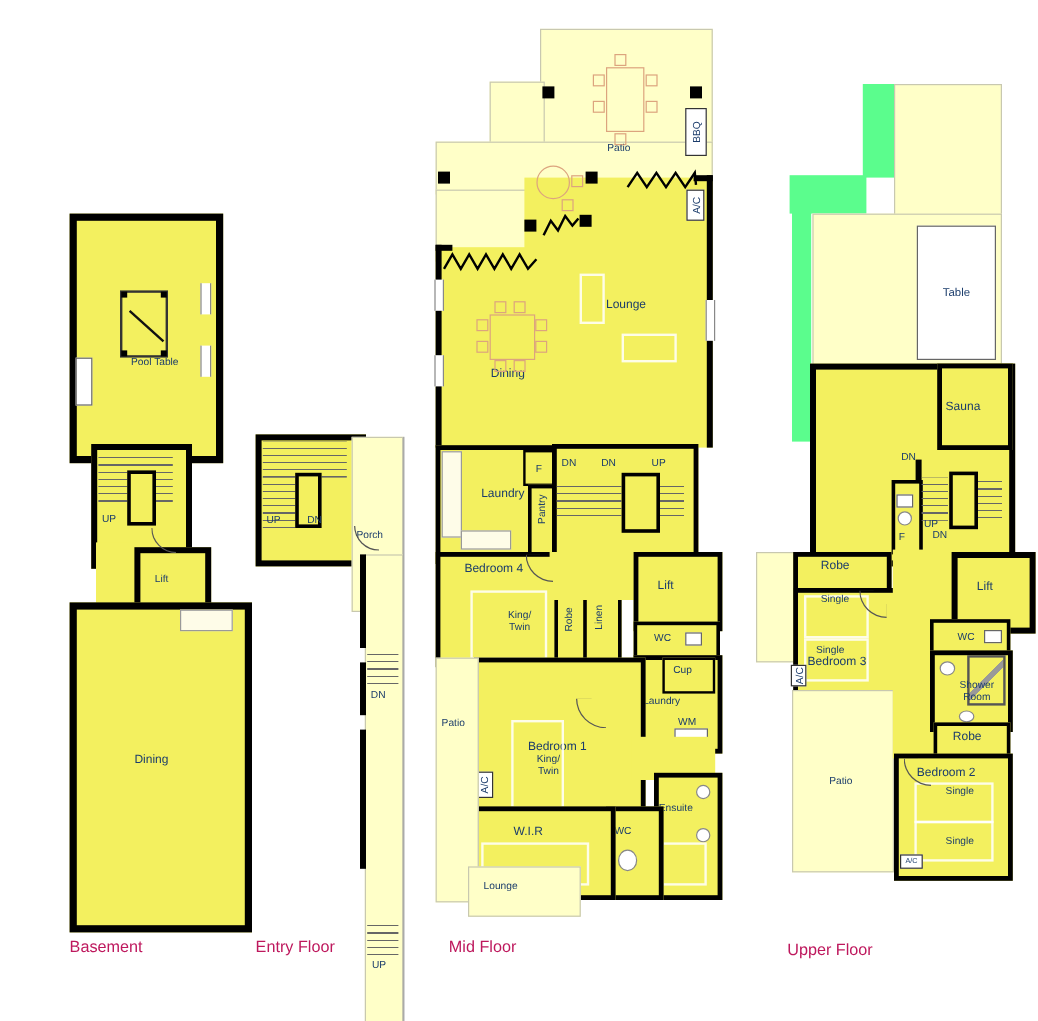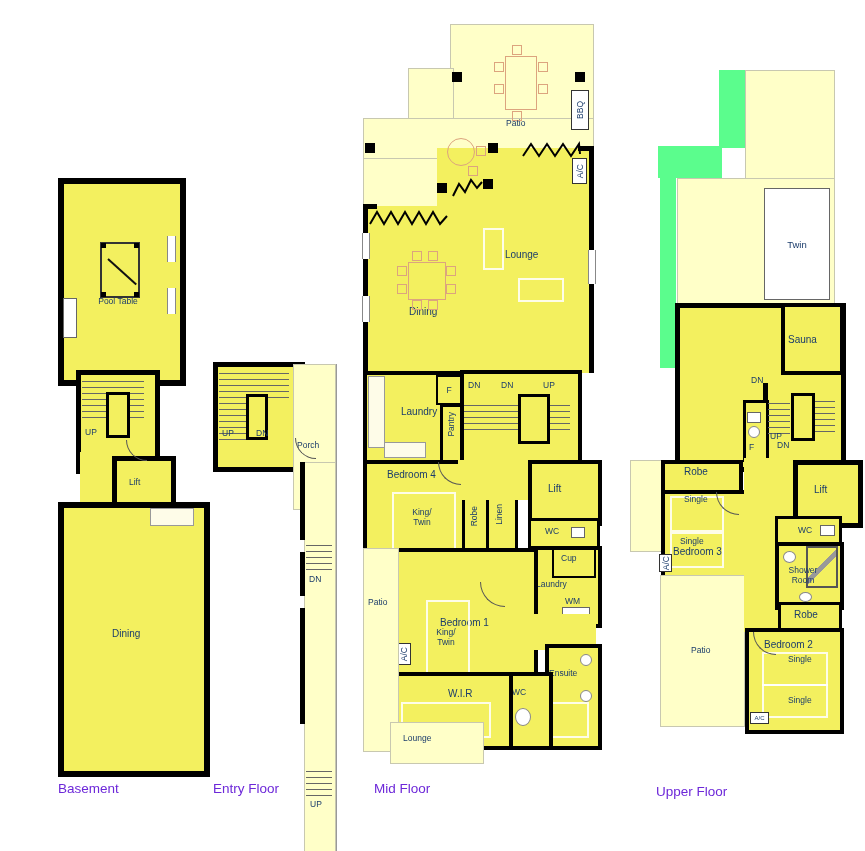--- a/index.html
+++ b/index.html
@@ -7,36 +7,36 @@
   #canvas{position:absolute;left:0;top:0;width:865px;height:851px;background:#fff;overflow:hidden;}
   .room{position:absolute;background:#F3F05F;border:4px solid #000;}
   .b2{border-width:2px}.b3{border-width:3px}.b5{border-width:5px}.b6{border-width:6px}
   .fill{position:absolute;background:#F3F05F;}
   .out{position:absolute;background:#FFFFC8;border:1px solid #C8C8B0;}
   .lawn{position:absolute;background:#5BFD8D;}
   .wall{position:absolute;background:#000;}
   .post{position:absolute;width:10px;height:10px;background:#000;}
   .lbl{position:absolute;color:#1B3C6B;font-size:10px;line-height:1.12;white-space:nowrap;}
   .sm{font-size:8.5px}.xs{font-size:6px}
-  .ctr{white-space:normal;text-align:center;}
+  .ctr{white-space:normal;text-align:center;margin-left:11px;}
   .vlbl{position:absolute;color:#1B3C6B;font-size:8.5px;writing-mode:vertical-rl;transform:rotate(180deg);}
   .vbox{position:absolute;background:#fff;border:1px solid #333;display:flex;align-items:center;justify-content:center;}
   .vtext{writing-mode:vertical-rl;transform:rotate(180deg);color:#1B3C6B;font-size:8.5px;}
   .pat{position:absolute;}
   .stairsH{background-image:repeating-linear-gradient(to bottom,transparent 0,transparent 5px,#666 5px,#666 6px);}
   .void{position:absolute;background:#F3F05F;border:3px solid #000;}
   .furn{position:absolute;border:1px solid #DCA47E;}
   .rnd{border-radius:50%;}
   .faint{position:absolute;border:2px solid rgba(255,255,255,0.85);}
   .cntr{position:absolute;border:1px solid #999;background:#FEFCE8;}
   .fix{position:absolute;border:1px solid #888;background:#fff;border-radius:50%;}
   .box{position:absolute;border:1px solid #666;background:#fff;}
   .winv{position:absolute;background:#fff;border-left:1px solid #888;border-right:1px solid #888;}
   .arc{position:absolute;border:1.5px solid #555;border-top:none;border-right:none;border-bottom-left-radius:100%;}
-  .ftitle{position:absolute;color:#6d28d9;font-size:13.5px;}
+  .ftitle{position:absolute;color:#be185d;font-size:13.5px;}
   .spa{position:absolute;background:#fff;border:1px solid #999;border-radius:16px;display:flex;align-items:center;justify-content:center;}
   .poolw{position:absolute;background:#fff;border:1px solid #666;display:flex;align-items:center;justify-content:center;}
   .stall{position:absolute;border:2px solid #555;background:linear-gradient(135deg,transparent 45%,#999 45%,#999 55%,transparent 55%);}
   .line{position:absolute;background:#999;}
   .ptable{position:absolute;border:2px solid #333;}
   .pc{position:absolute;width:5px;height:5px;background:#000;}
   .cue{position:absolute;width:38px;height:2px;background:#111;transform:rotate(42deg);transform-origin:left center;}
   .fbox{position:absolute;background:#F3F05F;border:2px solid #000;display:flex;align-items:center;justify-content:center;}
   .fbox span{color:#1B3C6B;font-size:8.5px;}
 </style>
@@ -187,40 +187,40 @@
   <div class="fill" style="left:526px;top:614px;width:70px;height:36px"></div>
   <div class="room" style="left:545px;top:644px;width:49px;height:98px"></div>
   <span class="lbl sm" style="left:549px;top:669px">Ensuite</span>
   <div class="fix" style="left:580px;top:654px;width:10px;height:10px"></div>
   <div class="fix" style="left:580px;top:690px;width:10px;height:10px"></div>
   <div class="faint" style="left:551px;top:702px;width:34px;height:32px"></div>
   <div class="room" style="left:505px;top:672px;width:40px;height:70px"></div>
   <span class="lbl sm" style="left:512px;top:688px">WC</span>
   <div class="fix" style="left:515px;top:708px;width:14px;height:16px"></div>
   <div class="room" style="left:395px;top:672px;width:110px;height:70px"></div>
-  <span class="lbl" style="left:448px;top:688px">W.I.R</span>
+  <span class="lbl" style="left:428px;top:688px">W.I.R</span>
   <div class="faint" style="left:401px;top:702px;width:86px;height:32px"></div>
   <div class="out" style="left:363px;top:548px;width:34px;height:202px"></div>
   <span class="lbl sm" style="left:368px;top:598px">Patio</span>
   <div class="out" style="left:390px;top:722px;width:92px;height:40px"></div>
   <span class="lbl sm" style="left:403px;top:734px">Lounge</span>
   <div class="winv" style="left:362px;top:233px;width:6px;height:26px"></div>
   <div class="winv" style="left:362px;top:296px;width:6px;height:26px"></div>
   <div class="winv" style="left:588px;top:250px;width:6px;height:34px"></div>
   <div class="arc" style="left:438px;top:462px;width:22px;height:22px"></div>
   <div class="arc" style="left:480px;top:582px;width:24px;height:24px"></div>
   <span class="ftitle" style="left:374px;top:781px">Mid Floor</span>
 
   <div class="lawn" style="left:719px;top:70px;width:26px;height:78px"></div>
   <div class="lawn" style="left:658px;top:146px;width:64px;height:32px"></div>
   <div class="lawn" style="left:660px;top:176px;width:16px;height:192px"></div>
   <div class="out" style="left:745px;top:70px;width:88px;height:108px"></div>
   <div class="out" style="left:677px;top:178px;width:156px;height:130px"></div>
   <div class="poolw" style="left:764px;top:188px;width:64px;height:110px">
-      <span style="font-size:9.5px;color:#1B3C6B">Twin</span>
+      <span style="font-size:9.5px;color:#1B3C6B">Table</span>
     </div>
   <div class="out" style="left:630px;top:460px;width:32px;height:90px"></div>
   <div class="room b5" style="left:675px;top:303px;width:161px;height:159px"></div>
   <div class="room" style="left:781px;top:303px;width:55px;height:64px"></div>
   <span class="lbl" style="left:788px;top:334px">Sauna</span>
   <div class="wall" style="left:763px;top:383px;width:5px;height:79px"></div>
   <div class="room b3" style="left:743px;top:400px;width:20px;height:56px"></div>
   <div class="box" style="left:747px;top:412px;width:12px;height:9px"></div>
   <div class="fix" style="left:748px;top:426px;width:10px;height:10px"></div>
   <span class="lbl sm" style="left:749px;top:443px">F</span>

